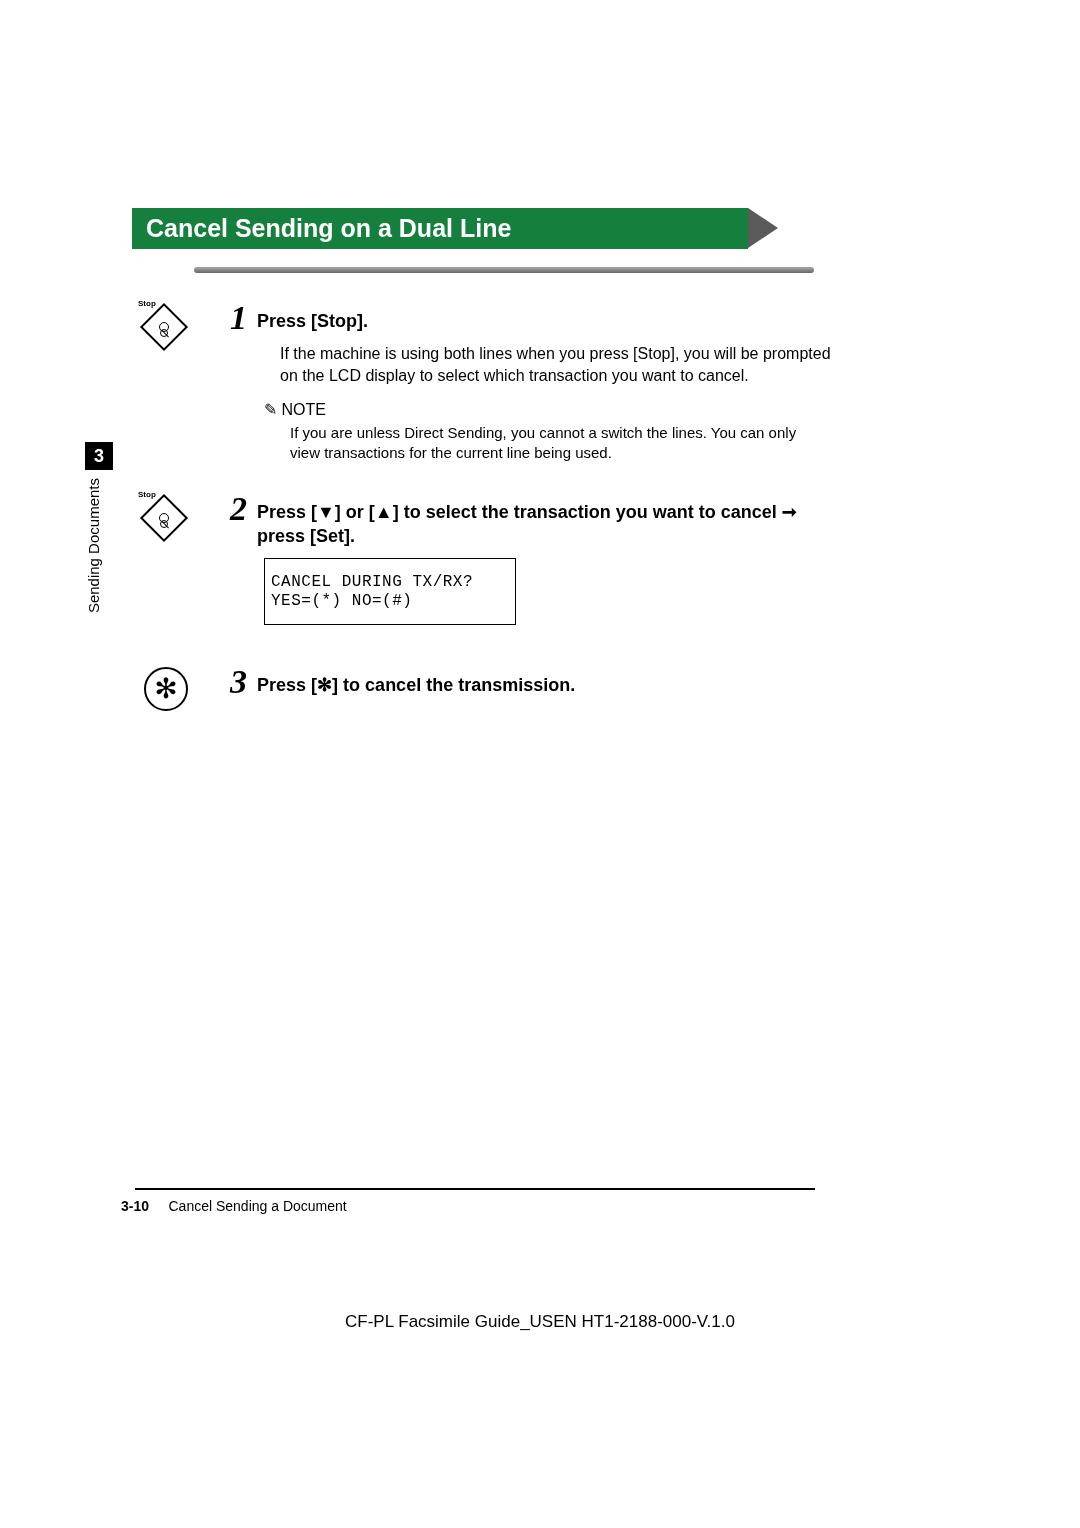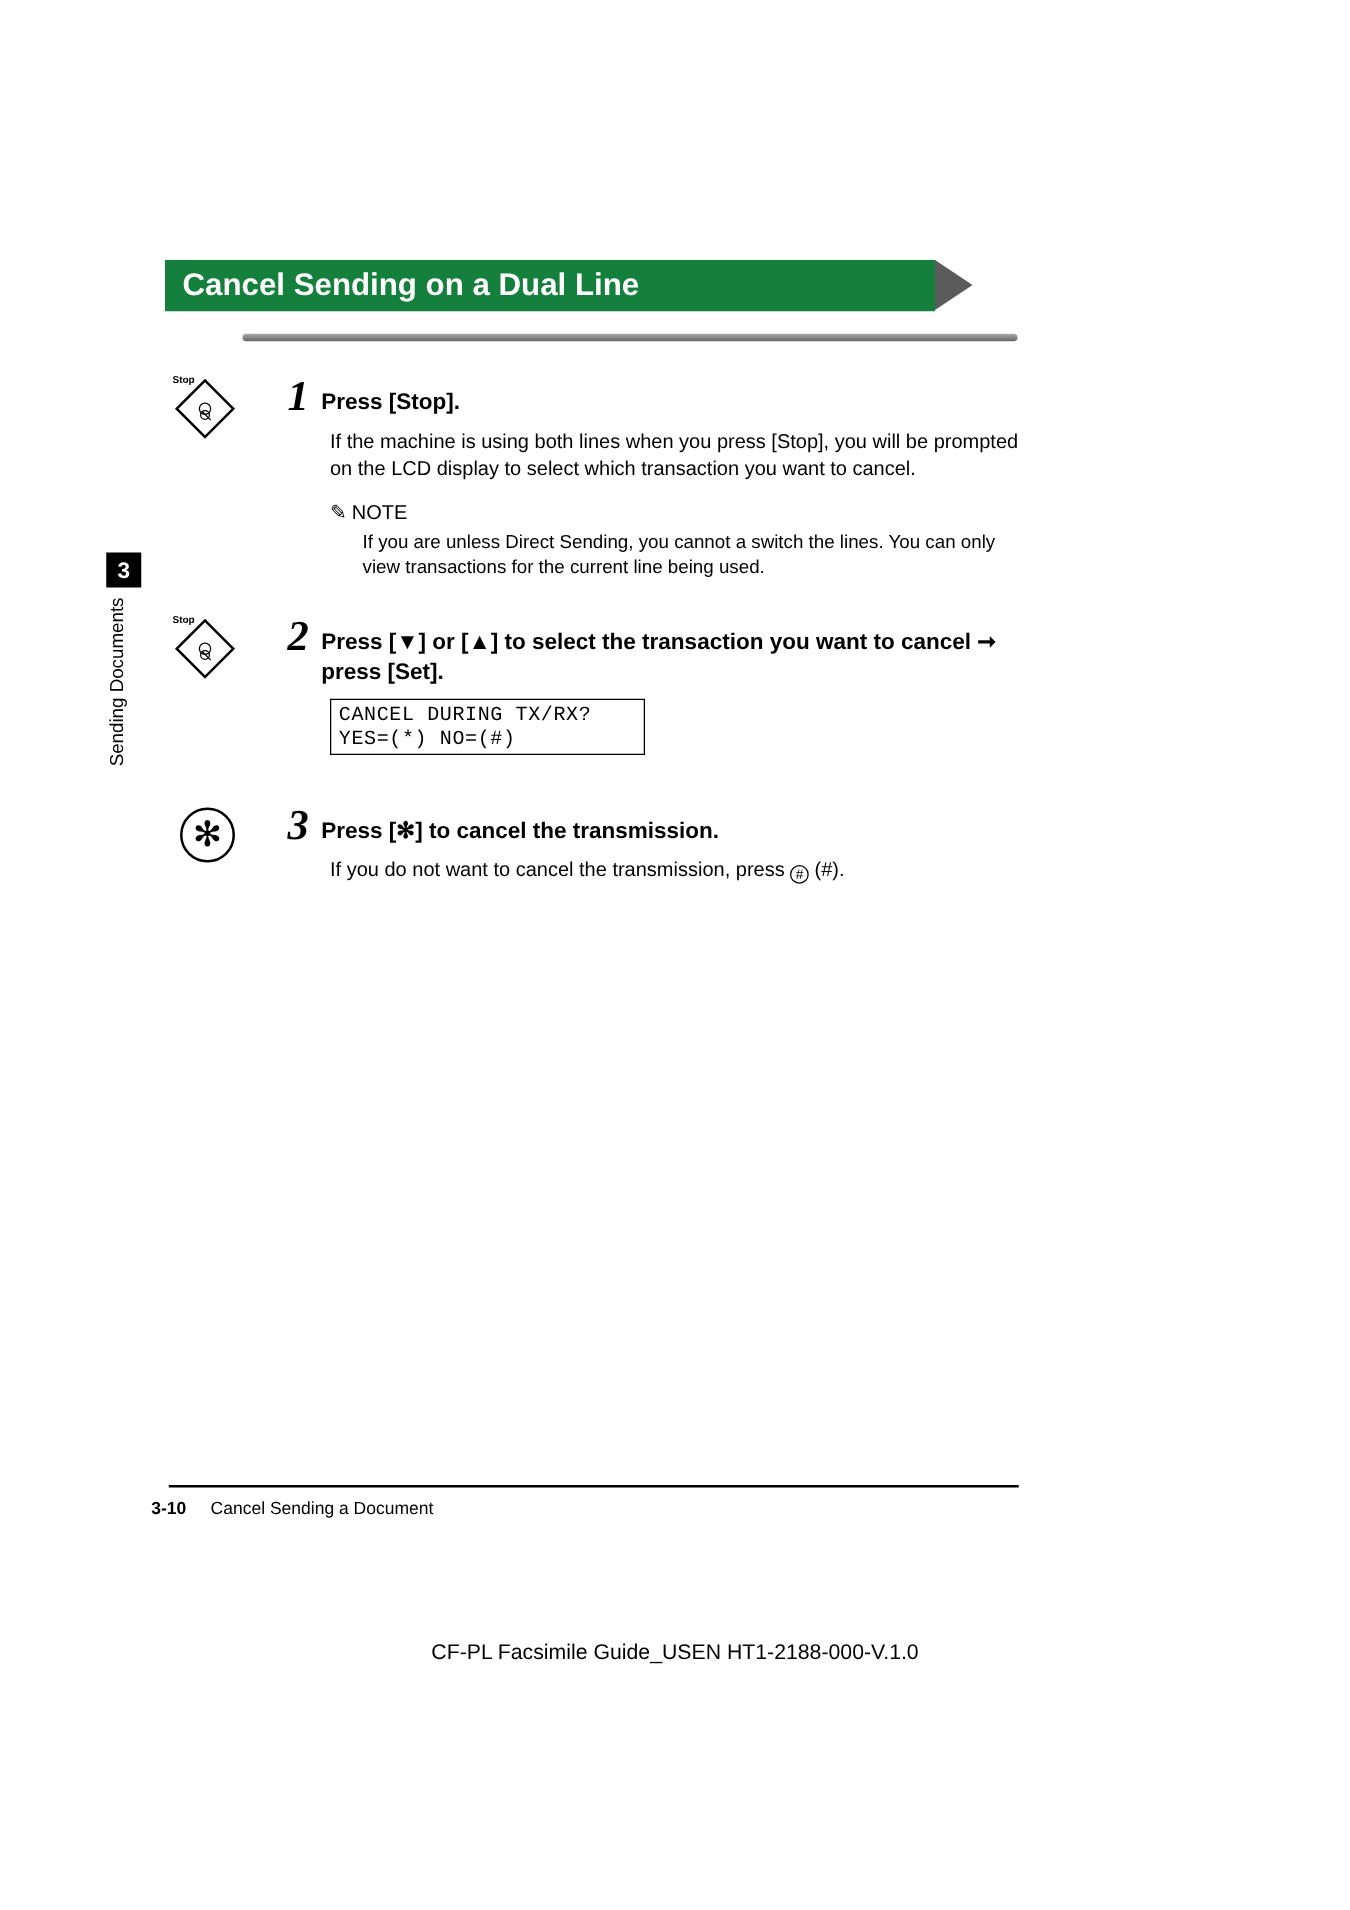--- a/index.html
+++ b/index.html
@@ -140,21 +140,21 @@
     }
     .step-heading {
       display: inline-block;
       font-size: 18px;
       font-weight: bold;
       margin-top: 8px;
       line-height: 1.35;
       width: 550px;
     }
     .step-body {
-      margin-left: 34px;
+      margin-left: 50px;
       margin-top: 8px;
       font-size: 16px;
       line-height: 1.35;
       width: 560px;
     }
     .note-header {
       margin-left: 34px;
       margin-top: 14px;
       font-size: 16px;
     }
@@ -166,21 +166,21 @@
       margin-left: 60px;
       margin-top: 4px;
       font-size: 15px;
       line-height: 1.35;
       width: 530px;
     }
     .lcd-box {
       margin-left: 34px;
       margin-top: 10px;
       border: 1.5px solid #000;
-      padding: 3px 6px;
+      padding: 14px 6px;
       font-family: "Courier New", monospace;
       font-size: 16px;
       letter-spacing: 0.5px;
       line-height: 1.15;
       display: inline-block;
       width: 252px;
     }
     .inline-circle {
       display: inline-block;
       width: 15px;
@@ -322,23 +322,20 @@
     <div class="step-icon">
       <div class="star-circle">
         <span class="star-inner">✻</span>
       </div>
     </div>
     <div class="step-content">
       <div class="step-heading-wrap">
         <span class="step-num">3</span>
         <span class="step-heading">Press [✻] to cancel the transmission.</span>
       </div>
-      <p class="step-body">
-        <span>If you do not want to cancel the transmission, press </span><span class="inline-circle">#</span><span> (#).</span>
-      </p>
     </div>
   </div>
 
 </div>
 
 <div class="footer-line"></div>
 <div class="footer-text">
   <span class="footer-page">3-10</span>
   &nbsp;&nbsp;&nbsp;
   <span>Cancel Sending a Document</span>

